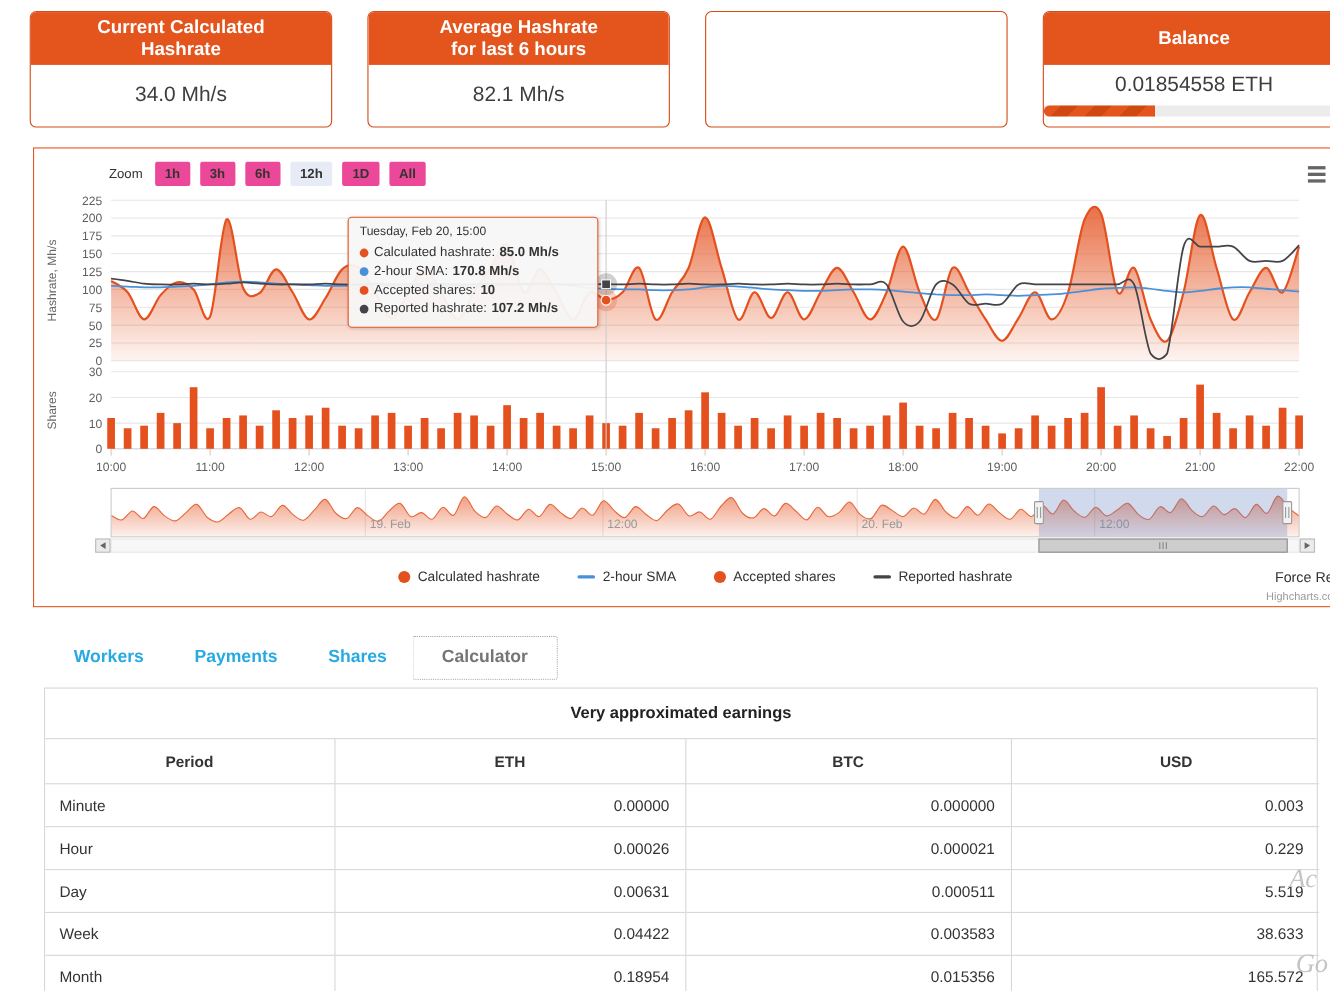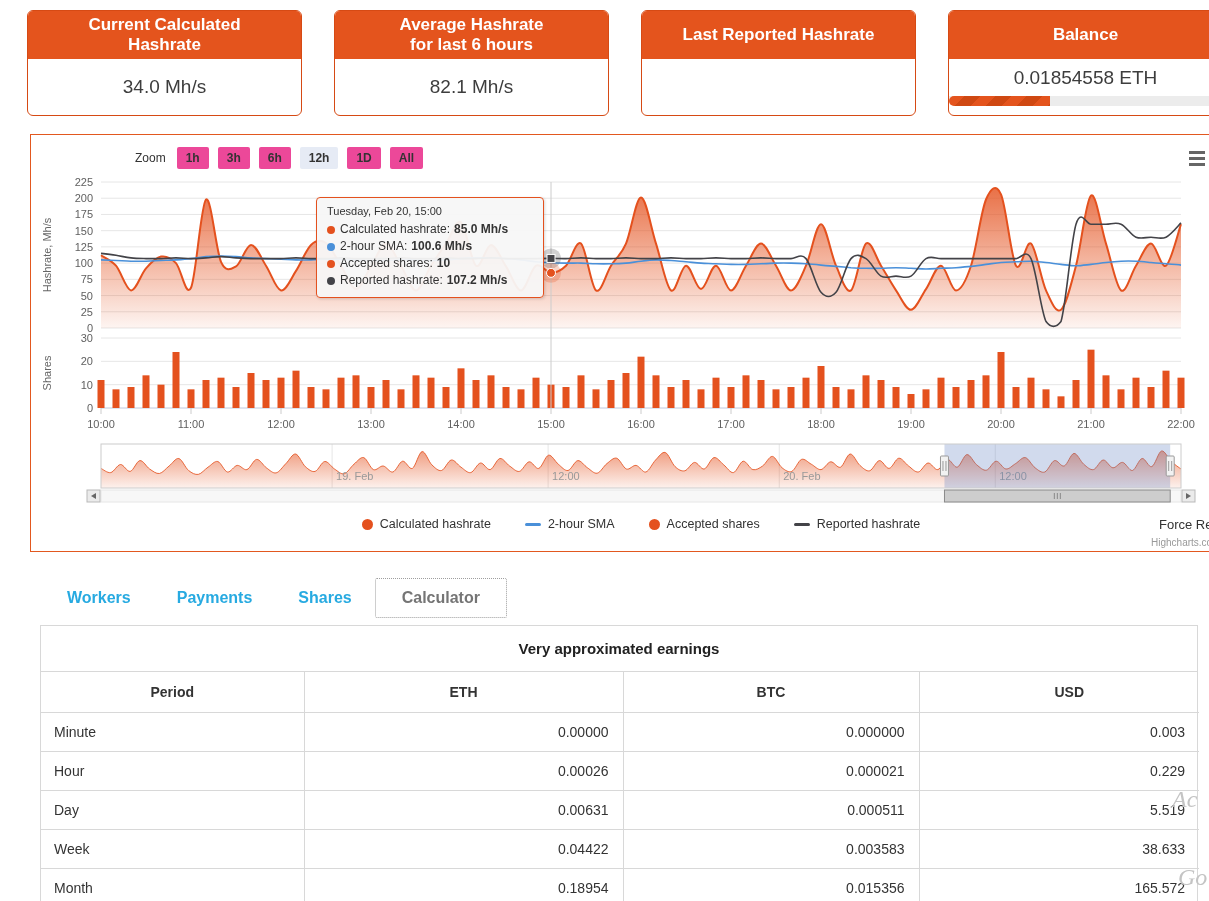--- a/index.html
+++ b/index.html
@@ -14,21 +14,21 @@
   .card-value { height:56px; display:flex; align-items:center; justify-content:center;
     font-size:19px; color:#3d3d3d; }
   .card.has-progress .card-value { height:37px; }
   .progress-track { height:10px; background:#ececec; border-bottom-left-radius:6px; border-bottom-right-radius:6px; }
   .progress-fill { height:100%; border-radius:5px 0 0 5px;
     background:repeating-linear-gradient(135deg,#e4541d 0 11px,#cf4812 11px 22px); }
 
   
   .chartbox { position:absolute; left:30px; top:134px; width:1190px; height:418px;
     border:1px solid #e2581f; background:#fff; }
-  .zoomrow { position:absolute; left:68px; top:12px; display:flex; align-items:center; gap:9px; z-index:3;margin-left:36px; }
+  .zoomrow { position:absolute; left:68px; top:12px; display:flex; align-items:center; gap:9px; z-index:3; }
   .zoomlabel { font-size:12px; color:#333; margin-right:2px; }
   .zoombtn { border:none; background:#ec4899; color:#333; font-size:12px; padding:4px 9px;
     border-radius:2px; cursor:pointer; font-family:inherit;font-weight:bold; }
   .zoombtn.sel { background:#e6ebf5; font-weight:bold; }
   .burger { position:absolute; left:1158px; top:16px; width:16px; cursor:pointer; z-index:3; }
   .burger span { display:block; height:3px; background:#666; margin-bottom:3px; }
   #chart-svg { position:absolute; left:0; top:0; }
   .axlab { font-size:11px; fill:#606060; }
   .axtitle { font-size:11px; fill:#666; }
   .xlab { font-size:11px; fill:#606060; }
@@ -88,23 +88,20 @@
     <div class="card-value">34.0 Mh/s</div>
   </div>
   <div class="card">
     <div class="card-head">
       <span>Average Hashrate</span>
       <span>for last 6 hours</span>
     </div>
     <div class="card-value">82.1 Mh/s</div>
   </div>
   <div class="card">
-    <div class="card-head">
-      <span>Last Reported Hashrate</span>
-    </div>
   </div>
   <div class="card has-progress">
     <div class="card-head">
       <span>Balance</span>
     </div>
     <div class="card-value">0.01854558 ETH</div>
     <div class="progress-track">
       <div class="progress-fill" style="width: 37%;"></div>
     </div>
   </div>
@@ -322,21 +319,21 @@
   <div class="tooltip">
     <div class="tt-head">Tuesday, Feb 20, 15:00</div>
     <div class="tt-row">
       <span class="tt-dot" style="background: rgb(228, 81, 30);"></span>
       <span>Calculated hashrate:</span>
         <b>85.0 Mh/s</b>
     </div>
     <div class="tt-row">
       <span class="tt-dot" style="background: rgb(74, 144, 217);"></span>
       <span>2-hour SMA:</span>
-        <b>100.6 Mh/s</b>
+        <b>170.8 Mh/s</b>
     </div>
     <div class="tt-row">
       <span class="tt-dot" style="background: rgb(228, 81, 30);"></span>
       <span>Accepted shares:</span>
         <b>10</b>
     </div>
     <div class="tt-row">
       <span class="tt-dot" style="background: rgb(67, 67, 72);"></span>
       <span>Reported hashrate:</span>
         <b>107.2 Mh/s</b>

